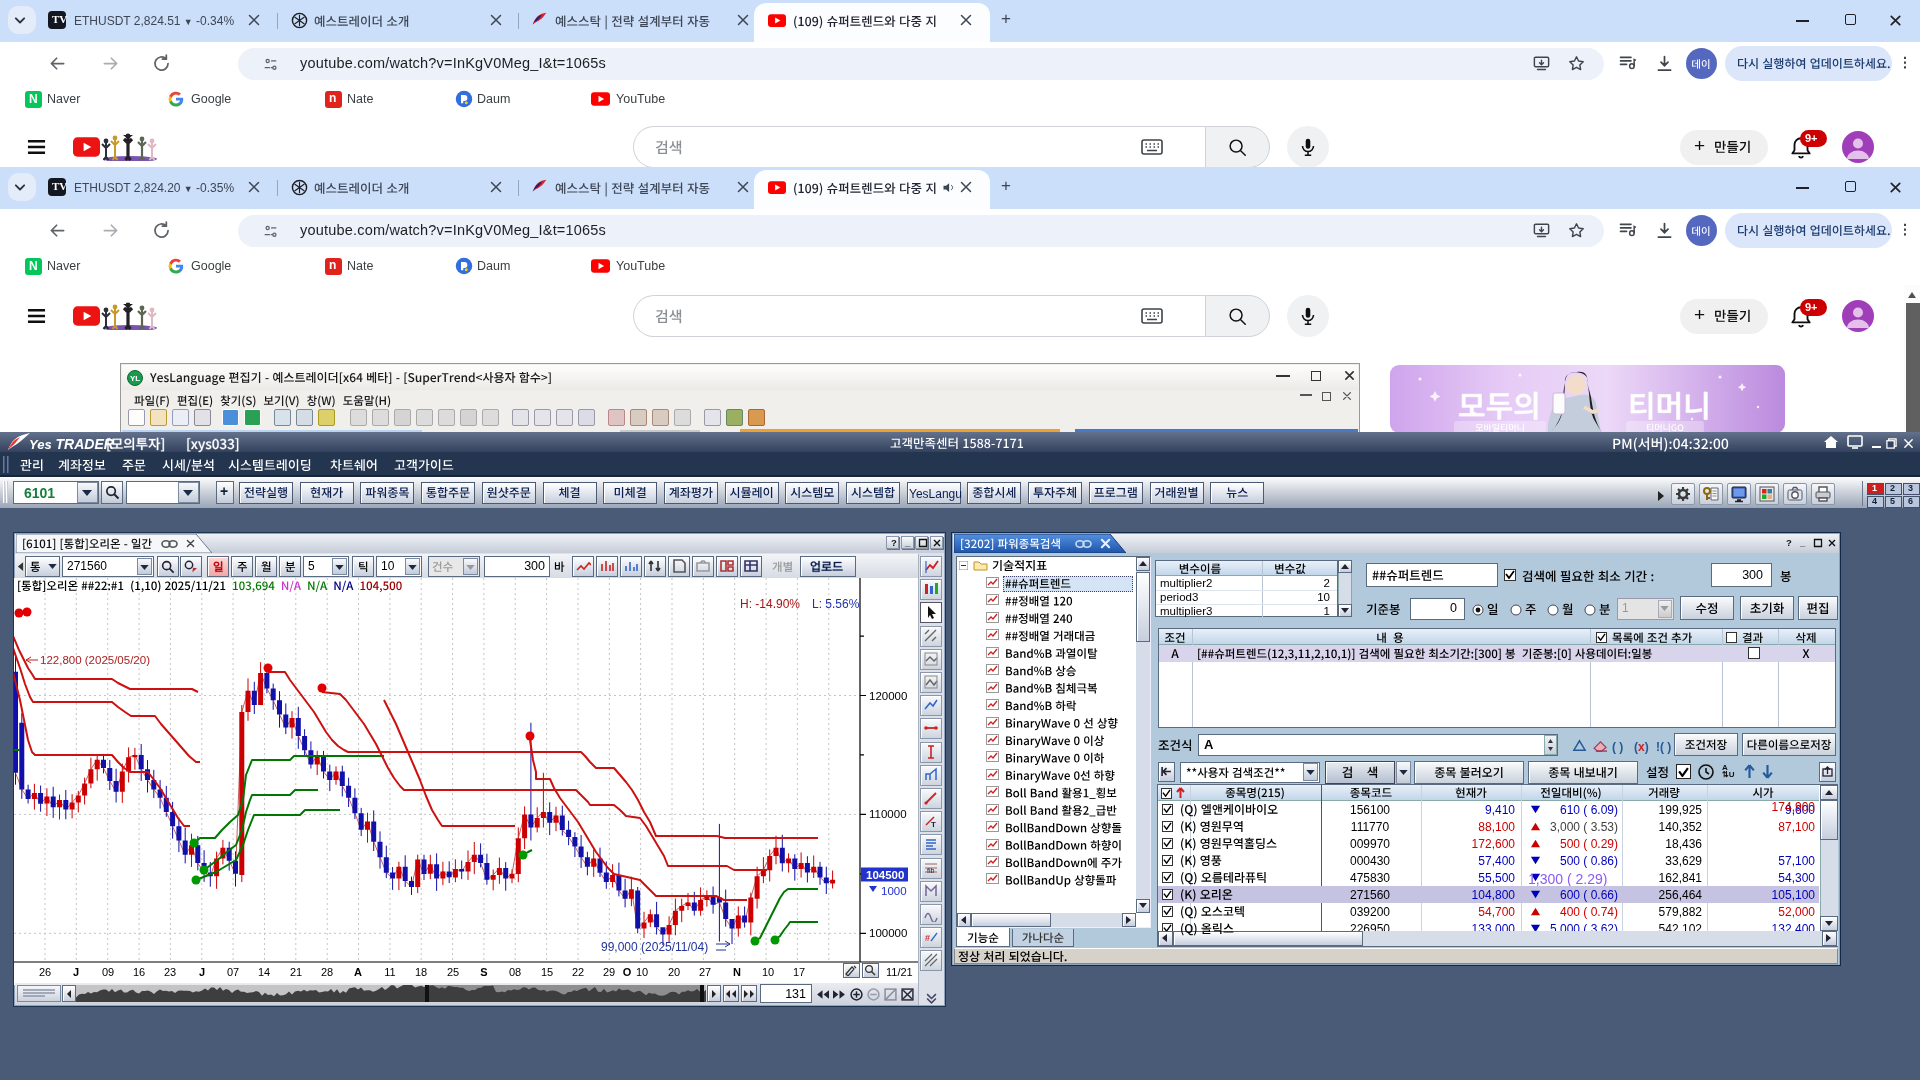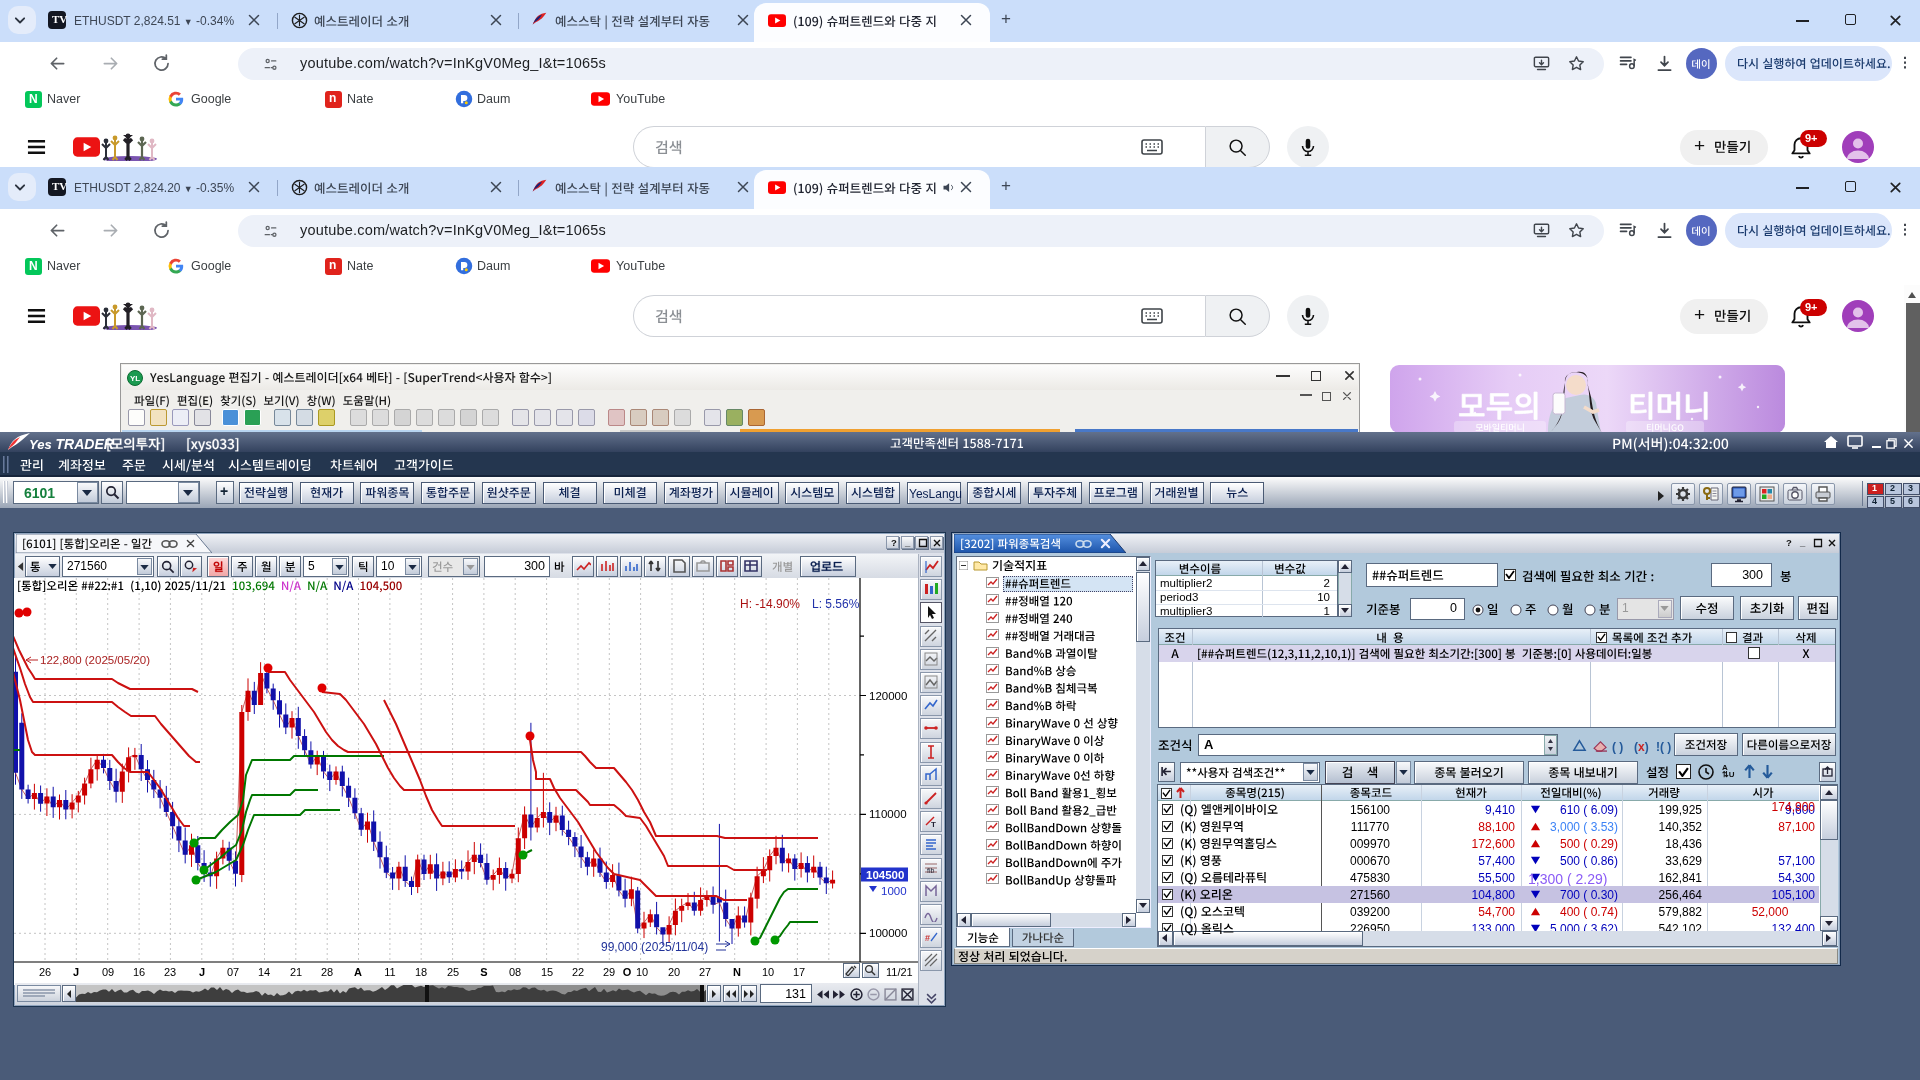--- a/index.html
+++ b/index.html
@@ -1117,40 +1117,40 @@
 <div class="txt" style="left:1725px;top:803px;width:90px;text-align:right;font-size:12px;color:#0000bb;">9,600</div>
 <div style="position:absolute;left:1162px;top:821px;width:11px;height:11px;background:#fff;border:1px solid #333;"></div>
 <svg style="position:absolute;left:1163px;top:822px;width:9px;height:8px;" viewBox="0 0 10 9">
     <path d="M1 4l3 4 5-7" stroke="#000" stroke-width="1.6" fill="none"></path>
   </svg>
 <div class="txt" style="left:1330px;top:820px;width:80px;text-align:center;font-size:12px;color:#000;">111770</div>
 <div class="txt" style="left:1425px;top:820px;width:90px;text-align:right;font-size:12px;color:#cc0000;">88,100</div>
 <svg style="position:absolute;left:1530px;top:821px;width:11px;height:11px;" viewBox="0 0 12 12">
     <path d="M6 2L11 10H1z" fill="#cc0000"></path>
   </svg>
-<div class="txt" style="left:1528px;top:820px;width:90px;text-align:right;font-size:12px;color:#3b82f6;">3,000 ( 3.53)</div>
+<div class="txt" style="left:1528px;top:820px;width:90px;text-align:right;font-size:12px;color:#404040;">3,000 ( 3.53)</div>
 <div class="txt" style="left:1615px;top:820px;width:87px;text-align:right;font-size:12px;color:#000;">140,352</div>
 <div class="txt" style="left:1725px;top:820px;width:90px;text-align:right;font-size:12px;color:#cc0000;">87,100</div>
 <div style="position:absolute;left:1162px;top:838px;width:11px;height:11px;background:#fff;border:1px solid #333;"></div>
 <svg style="position:absolute;left:1163px;top:839px;width:9px;height:8px;" viewBox="0 0 10 9">
     <path d="M1 4l3 4 5-7" stroke="#000" stroke-width="1.6" fill="none"></path>
   </svg>
 <div class="txt" style="left:1330px;top:837px;width:80px;text-align:center;font-size:12px;color:#000;">009970</div>
 <div class="txt" style="left:1425px;top:837px;width:90px;text-align:right;font-size:12px;color:#cc0000;">172,600</div>
 <svg style="position:absolute;left:1530px;top:838px;width:11px;height:11px;" viewBox="0 0 12 12">
     <path d="M6 2L11 10H1z" fill="#cc0000"></path>
   </svg>
 <div class="txt" style="left:1528px;top:837px;width:90px;text-align:right;font-size:12px;color:#cc0000;">500 ( 0.29)</div>
 <div class="txt" style="left:1615px;top:837px;width:87px;text-align:right;font-size:12px;color:#000;">18,436</div>
 <div class="txt" style="left:1725px;top:800px;width:90px;text-align:right;font-size:12px;color:#cc0000;">174,900</div>
 <div style="position:absolute;left:1162px;top:855px;width:11px;height:11px;background:#fff;border:1px solid #333;"></div>
 <svg style="position:absolute;left:1163px;top:856px;width:9px;height:8px;" viewBox="0 0 10 9">
     <path d="M1 4l3 4 5-7" stroke="#000" stroke-width="1.6" fill="none"></path>
   </svg>
-<div class="txt" style="left:1330px;top:854px;width:80px;text-align:center;font-size:12px;color:#000;">000670</div>
+<div class="txt" style="left:1330px;top:854px;width:80px;text-align:center;font-size:12px;color:#000;">000430</div>
 <div class="txt" style="left:1425px;top:854px;width:90px;text-align:right;font-size:12px;color:#0000bb;">57,400</div>
 <svg style="position:absolute;left:1530px;top:855px;width:11px;height:11px;" viewBox="0 0 12 12">
     <path d="M1 2h10l-5 8z" fill="#0000bb"></path>
   </svg>
 <div class="txt" style="left:1528px;top:854px;width:90px;text-align:right;font-size:12px;color:#0000bb;">500 ( 0.86)</div>
 <div class="txt" style="left:1615px;top:854px;width:87px;text-align:right;font-size:12px;color:#000;">33,629</div>
 <div class="txt" style="left:1725px;top:854px;width:90px;text-align:right;font-size:12px;color:#0000bb;">57,100</div>
 <div style="position:absolute;left:1162px;top:872px;width:11px;height:11px;background:#fff;border:1px solid #333;"></div>
 <svg style="position:absolute;left:1163px;top:873px;width:9px;height:8px;" viewBox="0 0 10 9">
     <path d="M1 4l3 4 5-7" stroke="#000" stroke-width="1.6" fill="none"></path>
@@ -1166,35 +1166,35 @@
 <div style="position:absolute;left:1158px;top:886px;width:661px;height:17px;background:#c6c2e2;"></div>
 <div style="position:absolute;left:1162px;top:889px;width:11px;height:11px;background:#fff;border:1px solid #333;"></div>
 <svg style="position:absolute;left:1163px;top:890px;width:9px;height:8px;" viewBox="0 0 10 9">
     <path d="M1 4l3 4 5-7" stroke="#000" stroke-width="1.6" fill="none"></path>
   </svg>
 <div class="txt" style="left:1330px;top:888px;width:80px;text-align:center;font-size:12px;color:#000;">271560</div>
 <div class="txt" style="left:1425px;top:888px;width:90px;text-align:right;font-size:12px;color:#0000bb;">104,800</div>
 <svg style="position:absolute;left:1530px;top:889px;width:11px;height:11px;" viewBox="0 0 12 12">
     <path d="M1 2h10l-5 8z" fill="#0000bb"></path>
   </svg>
-<div class="txt" style="left:1528px;top:888px;width:90px;text-align:right;font-size:12px;color:#0000bb;">700 ( 0.30)</div>
+<div class="txt" style="left:1528px;top:888px;width:90px;text-align:right;font-size:12px;color:#0000bb;">600 ( 0.66)</div>
 <div class="txt" style="left:1615px;top:888px;width:87px;text-align:right;font-size:12px;color:#000;">256,464</div>
 <div class="txt" style="left:1725px;top:888px;width:90px;text-align:right;font-size:12px;color:#0000bb;">105,100</div>
 <div style="position:absolute;left:1162px;top:906px;width:11px;height:11px;background:#fff;border:1px solid #333;"></div>
 <svg style="position:absolute;left:1163px;top:907px;width:9px;height:8px;" viewBox="0 0 10 9">
     <path d="M1 4l3 4 5-7" stroke="#000" stroke-width="1.6" fill="none"></path>
   </svg>
 <div class="txt" style="left:1330px;top:905px;width:80px;text-align:center;font-size:12px;color:#000;">039200</div>
 <div class="txt" style="left:1425px;top:905px;width:90px;text-align:right;font-size:12px;color:#cc0000;">54,700</div>
 <svg style="position:absolute;left:1530px;top:906px;width:11px;height:11px;" viewBox="0 0 12 12">
     <path d="M6 2L11 10H1z" fill="#cc0000"></path>
   </svg>
 <div class="txt" style="left:1528px;top:905px;width:90px;text-align:right;font-size:12px;color:#cc0000;">400 ( 0.74)</div>
 <div class="txt" style="left:1615px;top:905px;width:87px;text-align:right;font-size:12px;color:#000;">579,882</div>
-<div class="txt" style="left:1725px;top:905px;width:90px;text-align:center;font-size:12px;color:#cc0000;">52,000</div>
+<div class="txt" style="left:1725px;top:905px;width:90px;text-align:right;font-size:12px;color:#cc0000;">52,000</div>
 <div style="position:absolute;left:1162px;top:923px;width:11px;height:11px;background:#fff;border:1px solid #333;"></div>
 <svg style="position:absolute;left:1163px;top:924px;width:9px;height:8px;" viewBox="0 0 10 9">
     <path d="M1 4l3 4 5-7" stroke="#000" stroke-width="1.6" fill="none"></path>
   </svg>
 <div class="txt" style="left:1330px;top:922px;width:80px;text-align:center;font-size:12px;color:#000;">226950</div>
 <div class="txt" style="left:1425px;top:922px;width:90px;text-align:right;font-size:12px;color:#0000bb;">133,000</div>
 <svg style="position:absolute;left:1530px;top:923px;width:11px;height:11px;" viewBox="0 0 12 12">
     <path d="M1 2h10l-5 8z" fill="#0000bb"></path>
   </svg>
 <div class="txt" style="left:1528px;top:922px;width:90px;text-align:right;font-size:12px;color:#0000bb;">5,000 ( 3.62)</div>

